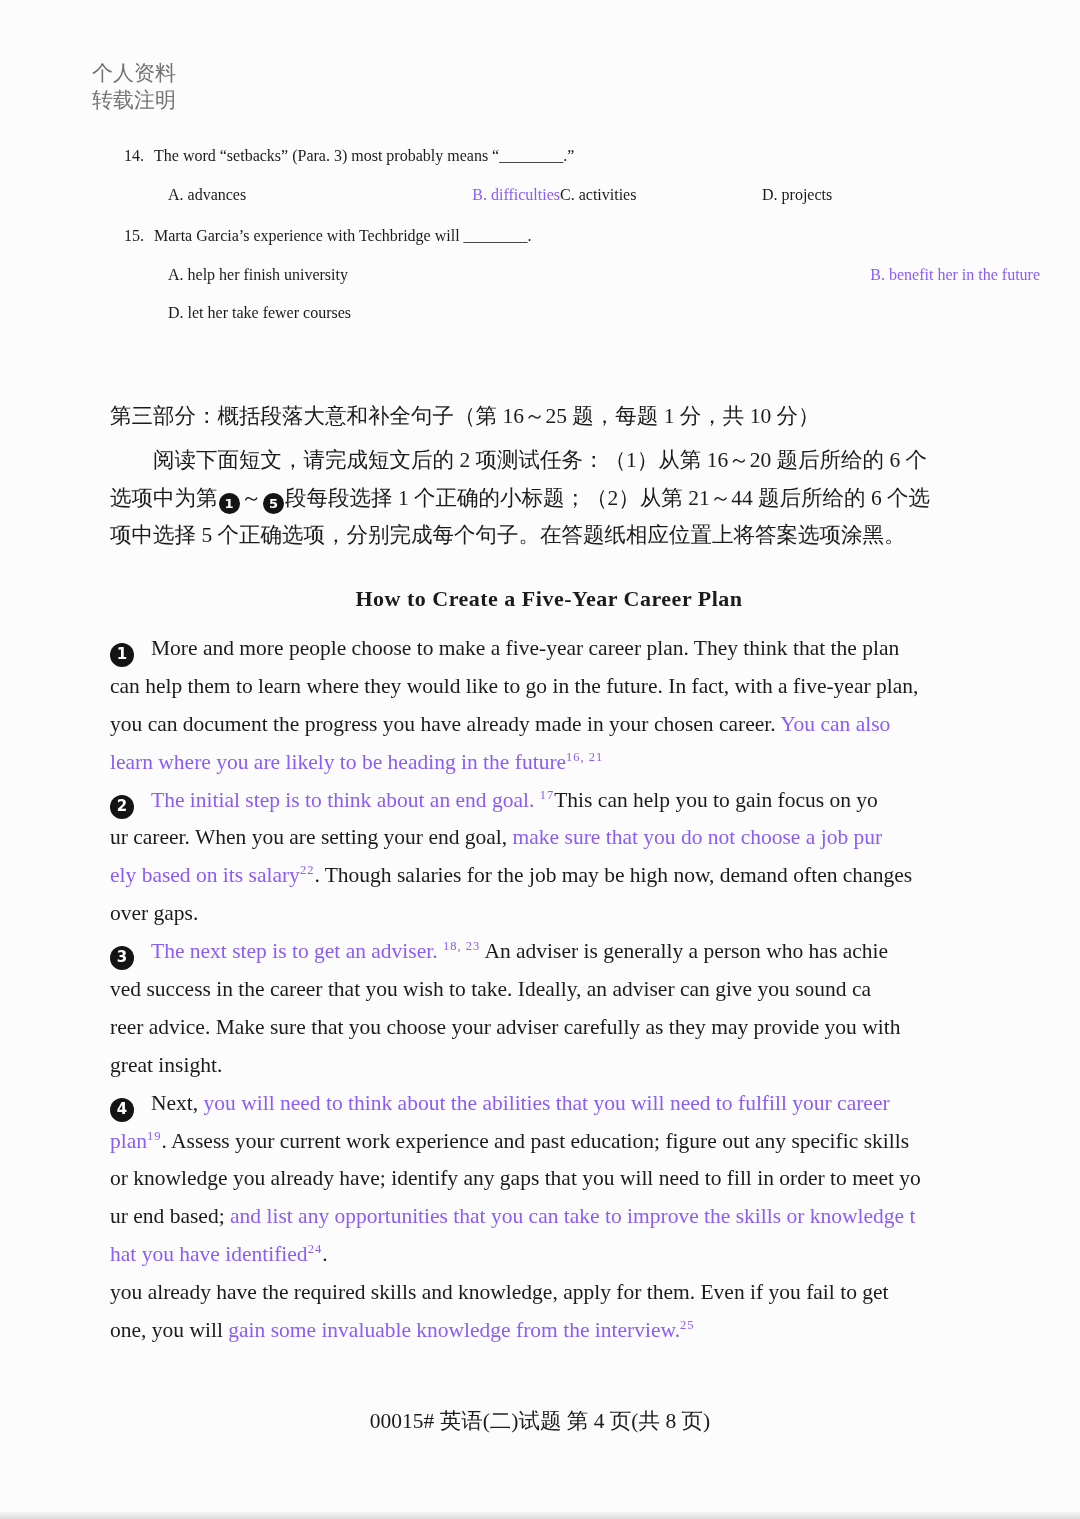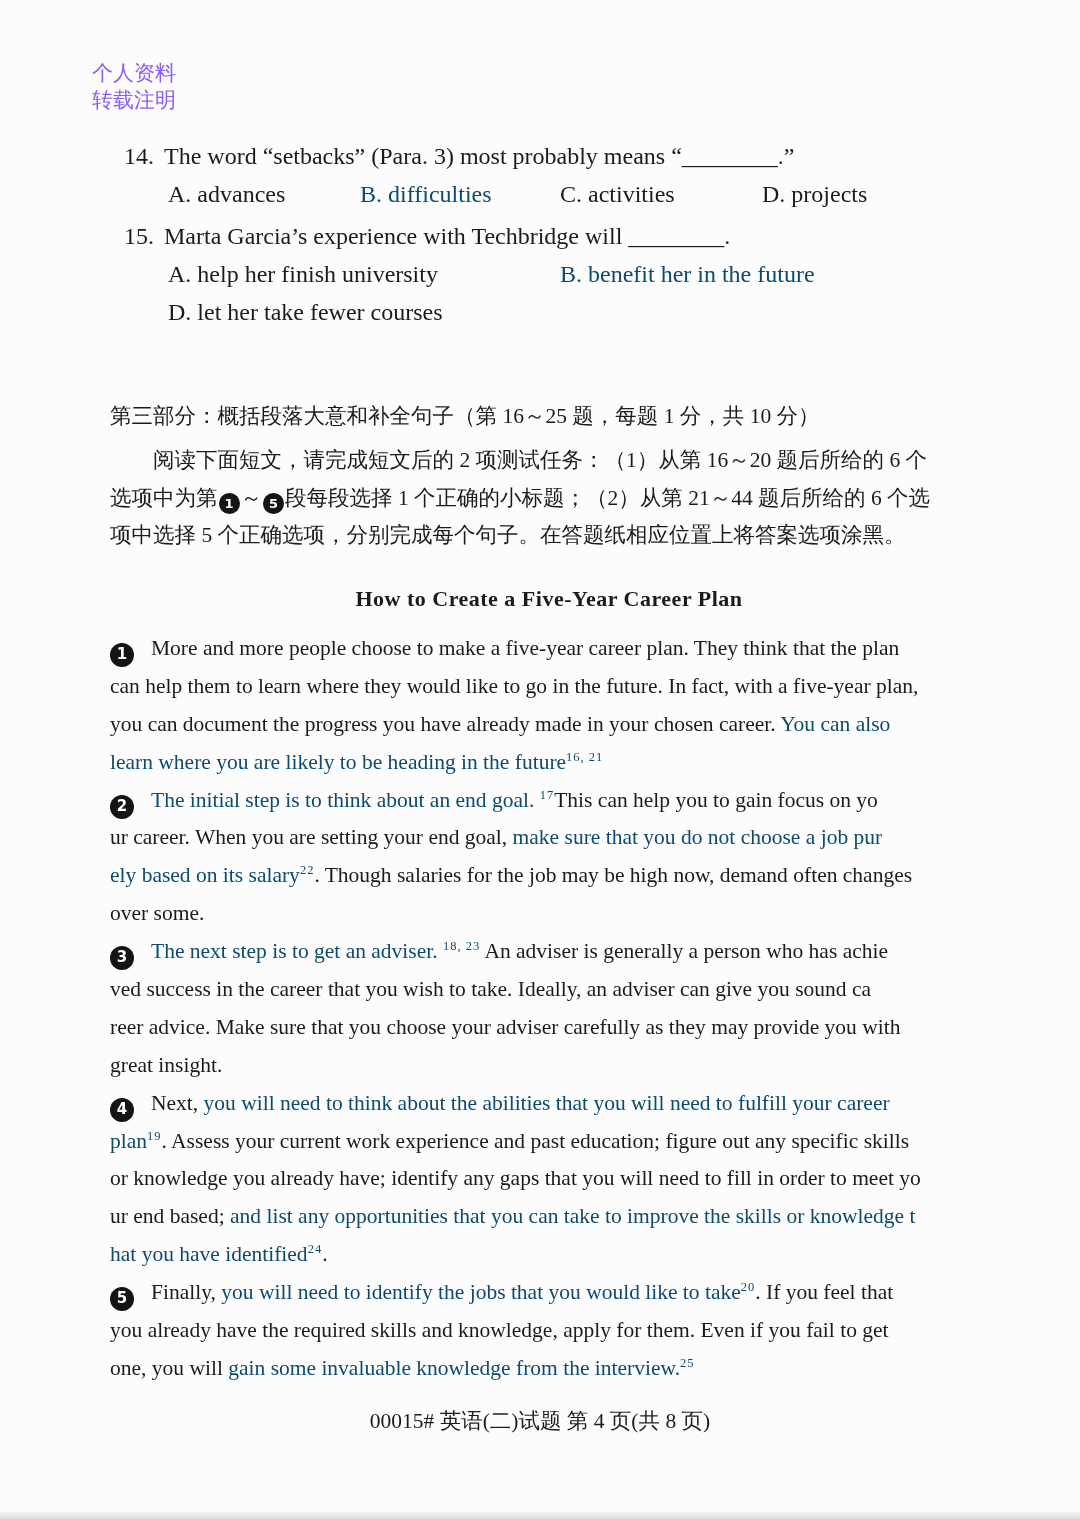--- a/index.html
+++ b/index.html
@@ -1,29 +1,29 @@
 <!DOCTYPE html>
 <html><head>
 <meta charset="utf-8">
 <style>
   html,body{margin:0;padding:0;background:#ffffff;}
   .page{
     position:relative;width:1080px;height:1519px;overflow:hidden;
     background:#fcfcfc;color:#1b1b1b;
     font-family:"Liberation Serif","DejaVu Serif","DejaVu Sans",serif;
   }
-  .watermark{position:absolute;top:60px;left:92px;font-size:21px;line-height:27px;color:#8b5cf6;}
-  .questions{position:absolute;top:136px;left:124px;right:40px;font-size:24px;}
+  .watermark{position:absolute;top:60px;left:92px;font-size:21px;line-height:27px;color:#737373;}
+  .questions{position:absolute;top:136px;left:124px;right:40px;font-size:16px;}
   .stem{line-height:40px;white-space:nowrap;}
   .qnum{margin-right:10px;}
   .opts{padding-left:44px;}
   .opts4{display:grid;grid-template-columns:192px 200px 202px auto;line-height:37px;}
   .opts2{display:grid;grid-template-columns:392px auto;line-height:37.5px;}
   .question + .question{margin-top:3px;}
-  .red{color:#0c4a6e;}
+  .red{color:#8b5cf6;text-align:right;}
   .section{position:absolute;top:394px;left:110px;right:40px;font-size:21.5px;}
   .section-header{line-height:44px;white-space:nowrap;}
   #instructions{margin-top:4px;}
   .cn-line{line-height:37.5px;white-space:nowrap;}
   .cn-line.indent{text-indent:43px;}
   .passage-title{position:absolute;top:586px;left:9px;width:100%;text-align:center;font-weight:bold;font-size:22px;letter-spacing:0.5px;}
   #passage{position:absolute;top:630px;left:110px;right:30px;font-size:21.5px;}
   .p-line{height:37.9px;line-height:37.9px;white-space:nowrap;}
   .circle-num{
     display:inline-flex;width:24px;height:24px;border-radius:50%;
@@ -79,31 +79,30 @@
   <div class="passage-title">How to Create a Five-Year Career Plan</div>
 
   <div id="passage">
       <div class="p-line"><span class="circle-num">1</span><span>More and more people choose to make a five-year career plan. They think that the plan</span></div>
       <div class="p-line"><span>can help them to learn where they would like to go in the future. In fact, with a five-year plan,</span></div>
       <div class="p-line"><span>you can document the progress you have already made in your chosen career. </span><span class="red">You can also</span></div>
       <div class="p-line"><span class="red">learn where you are likely to be heading in the future</span><sup class="supnum red">16, 21</sup></div>
       <div class="p-line"><span class="circle-num">2</span><span class="red">The initial step is to think about an end goal. </span><sup class="supnum red">17</sup><span>This can help you to gain focus on yo</span></div>
       <div class="p-line"><span>ur career. When you are setting your end goal, </span><span class="red">make sure that you do not choose a job pur</span></div>
       <div class="p-line"><span class="red">ely based on its salary</span><sup class="supnum red">22</sup><span>. Though salaries for the job may be high now, demand often changes</span></div>
-      <div class="p-line"><span>over some.</span></div>
+      <div class="p-line"><span>over gaps.</span></div>
       <div class="p-line"><span class="circle-num">3</span><span class="red">The next step is to get an adviser. </span><sup class="supnum red">18, 23</sup><span> An adviser is generally a person who has achie</span></div>
       <div class="p-line"><span>ved success in the career that you wish to take. Ideally, an adviser can give you sound ca</span></div>
       <div class="p-line"><span>reer advice. Make sure that you choose your adviser carefully as they may provide you with</span></div>
       <div class="p-line"><span>great insight.</span></div>
       <div class="p-line"><span class="circle-num">4</span><span>Next, </span><span class="red">you will need to think about the abilities that you will need to fulfill your career</span></div>
       <div class="p-line"><span class="red">plan</span><sup class="supnum red">19</sup><span>. Assess your current work experience and past education; figure out any specific skills</span></div>
       <div class="p-line"><span>or knowledge you already have; identify any gaps that you will need to fill in order to meet yo</span></div>
       <div class="p-line"><span>ur end based; </span><span class="red">and list any opportunities that you can take to improve the skills or knowledge t</span></div>
       <div class="p-line"><span class="red">hat you have identified</span><sup class="supnum red">24</sup><span>.</span></div>
-      <div class="p-line"><span class="circle-num">5</span><span>Finally, </span><span class="red">you will need to identify the jobs that you would like to take</span><sup class="supnum red">20</sup><span>. If you feel that</span></div>
       <div class="p-line"><span>you already have the required skills and knowledge, apply for them. Even if you fail to get</span></div>
       <div class="p-line"><span>one, you will </span><span class="red">gain some invaluable knowledge from the interview.</span><sup class="supnum red">25</sup></div>
     </div>
 
   <div class="footer">00015# 英语(二)试题 第 4 页(共 8 页)</div>
 
   <div class="bottom-edge"></div>
 
 </div>
 

